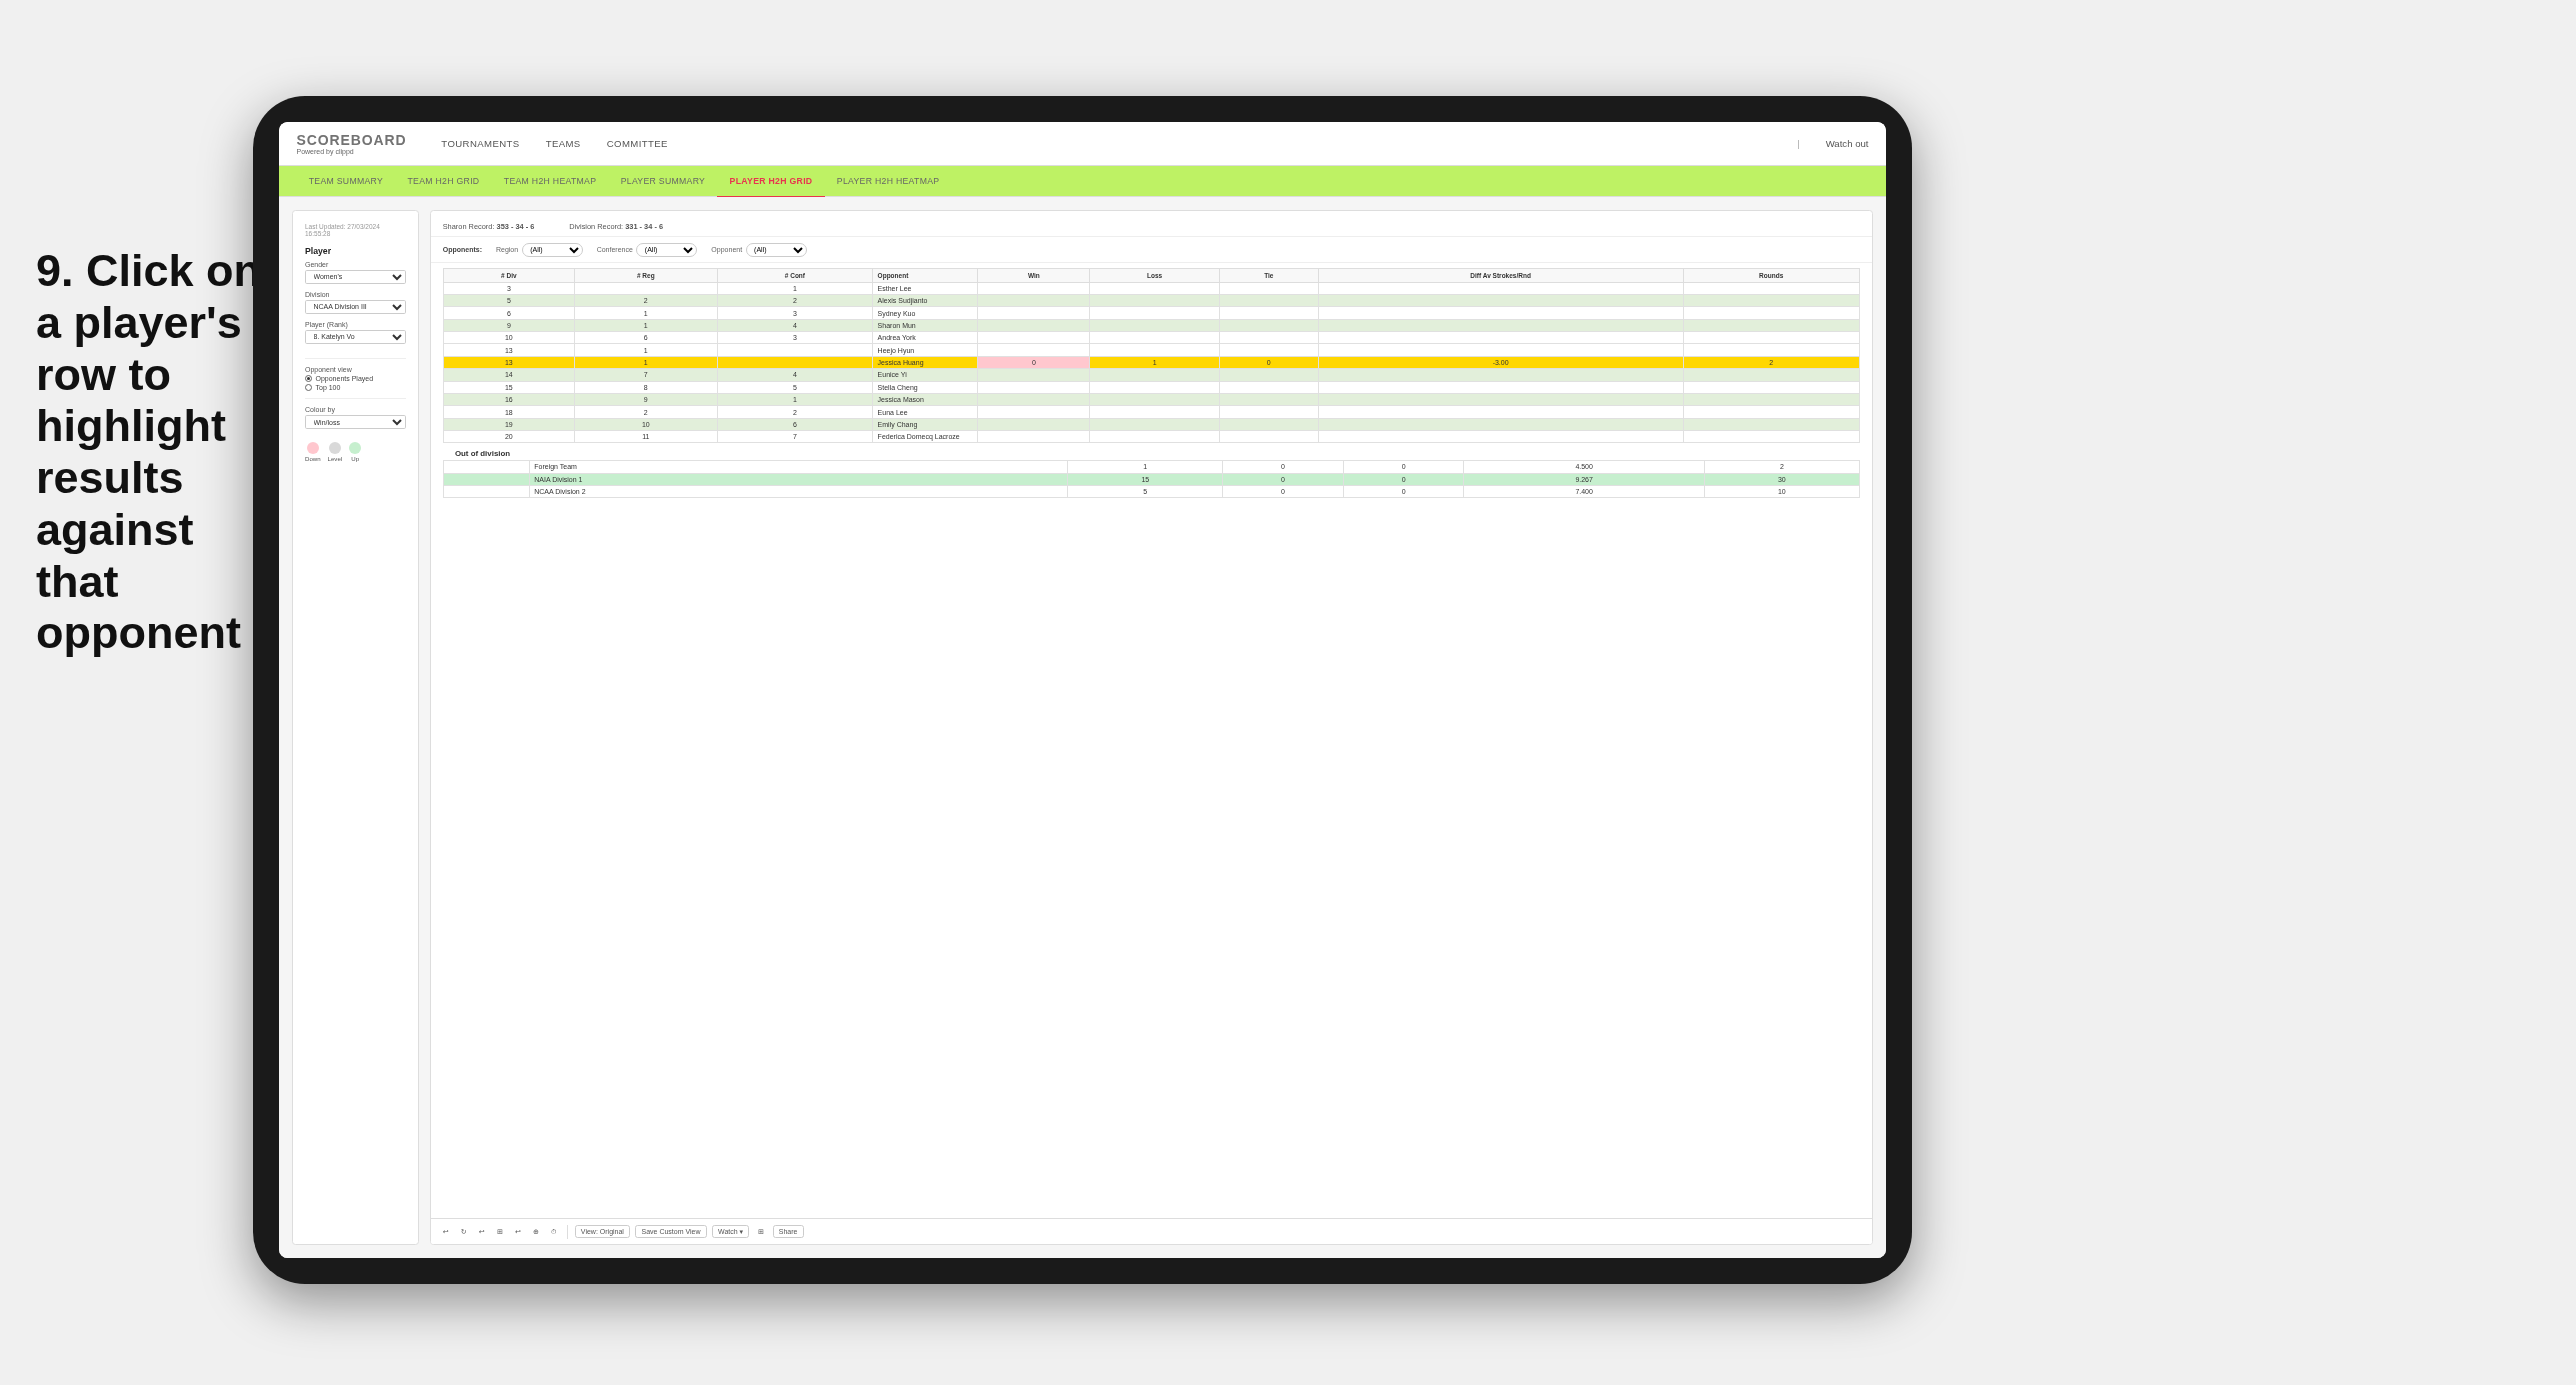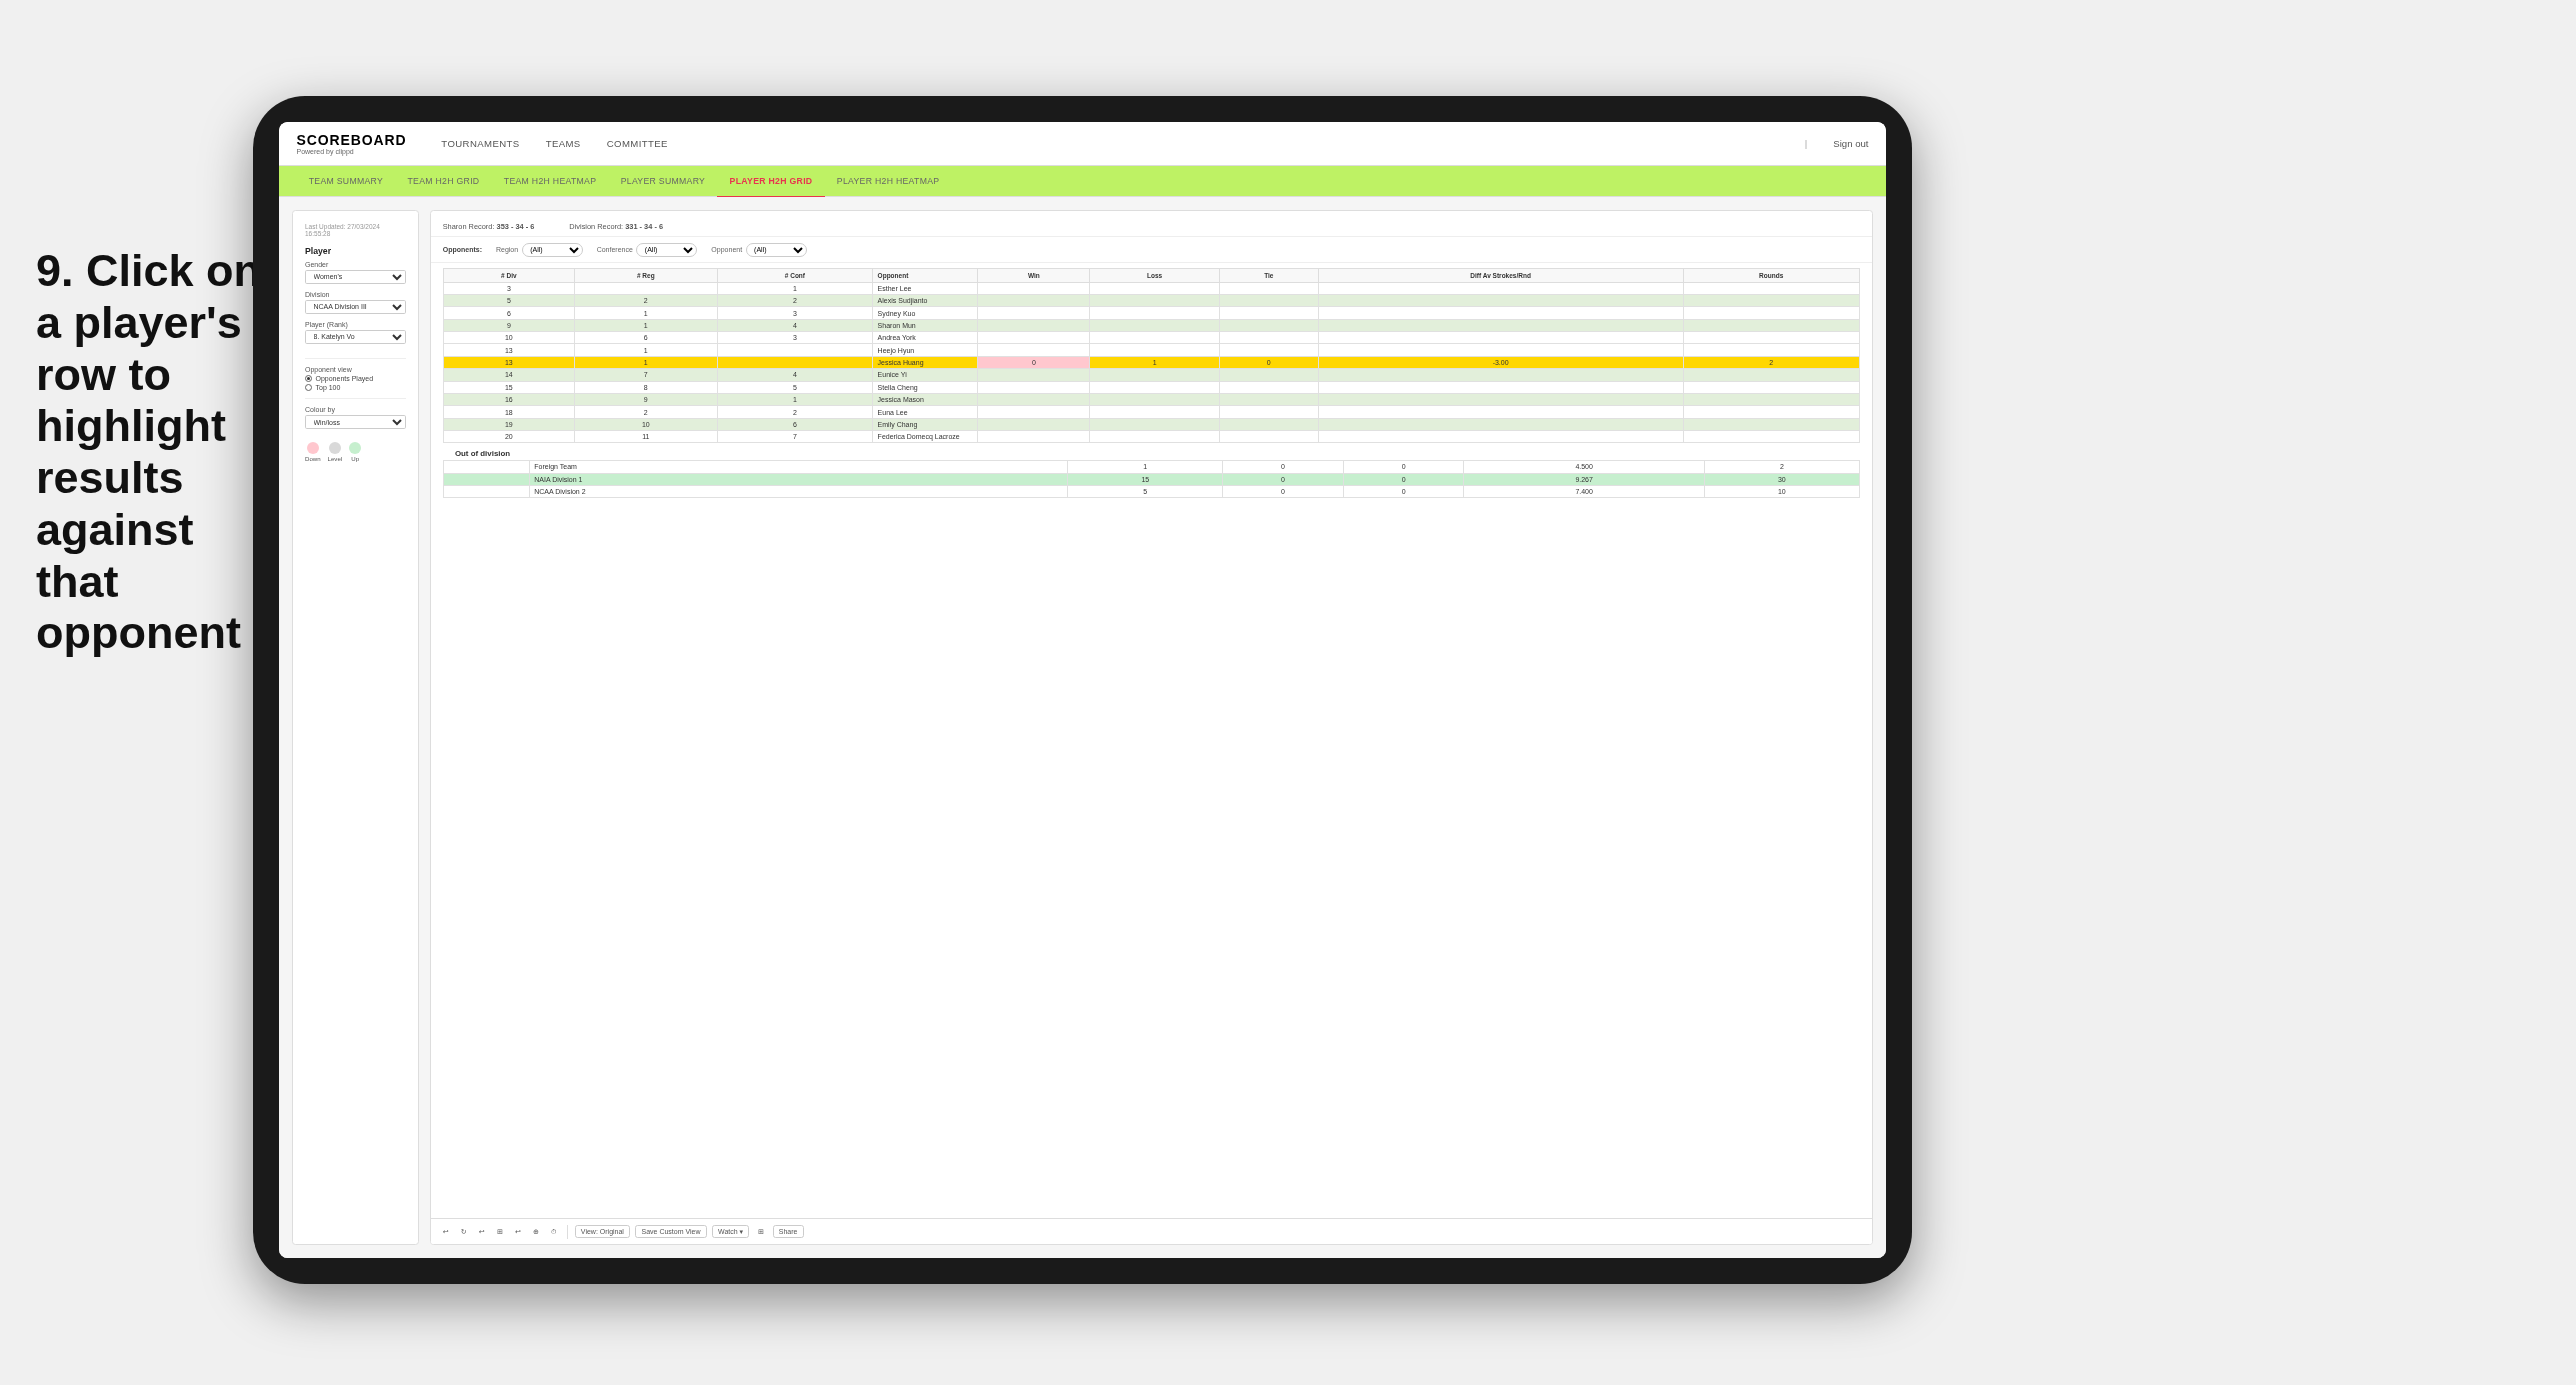--- a/index.html
+++ b/index.html
@@ -70,21 +70,21 @@
 
     .logo {
       display: flex;
       flex-direction: column;
       margin-right: 8.7px;
     }
 
     .logo-main {
       font-size: 14px;
       font-weight: 900;
-      color: #000000;
+      color: #737373;
       letter-spacing: 0.9px;
     }
 
     .logo-sub {
       font-size: 7px;
       color: #666;
     }
 
     .nav-item {
       font-size: 9.6px;
@@ -422,21 +422,21 @@
 
     <div class="nav-bar">
       <div class="logo">
         <span class="logo-main">SCOREBOARD</span>
         <span class="logo-sub">Powered by clippd</span>
       </div>
       <span class="nav-item">TOURNAMENTS</span>
       <span class="nav-item">TEAMS</span>
       <span class="nav-item">COMMITTEE</span>
       <div class="nav-divider">|</div>
-      <span class="sign-out">Sign out</span>
+      <span class="sign-out">Watch out</span>
     </div>
 
     <div class="sub-nav">
       <span class="sub-nav-item">TEAM SUMMARY</span>
       <span class="sub-nav-item">TEAM H2H GRID</span>
       <span class="sub-nav-item">TEAM H2H HEATMAP</span>
       <span class="sub-nav-item">PLAYER SUMMARY</span>
       <span class="sub-nav-item active">PLAYER H2H GRID</span>
       <span class="sub-nav-item">PLAYER H2H HEATMAP</span>
     </div>

